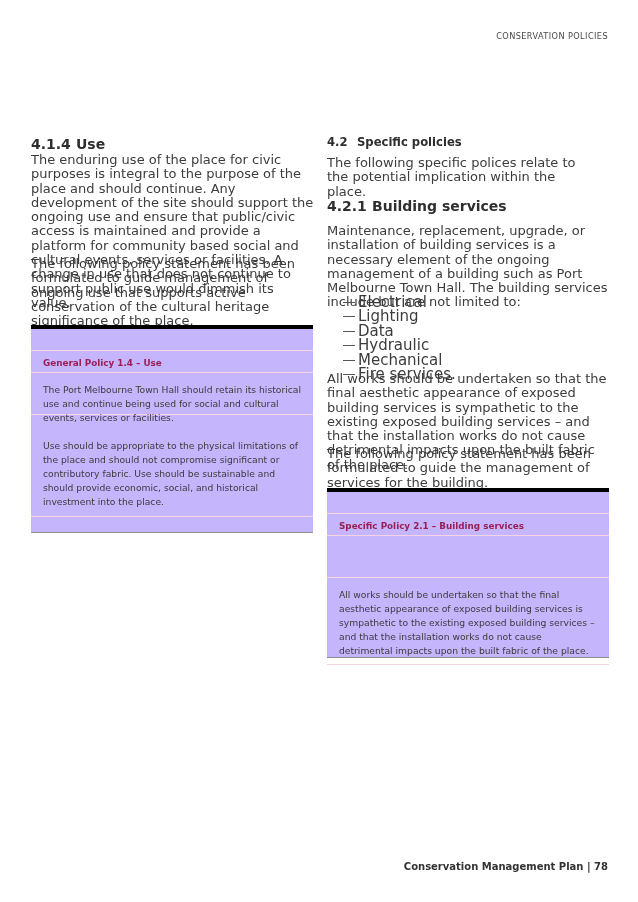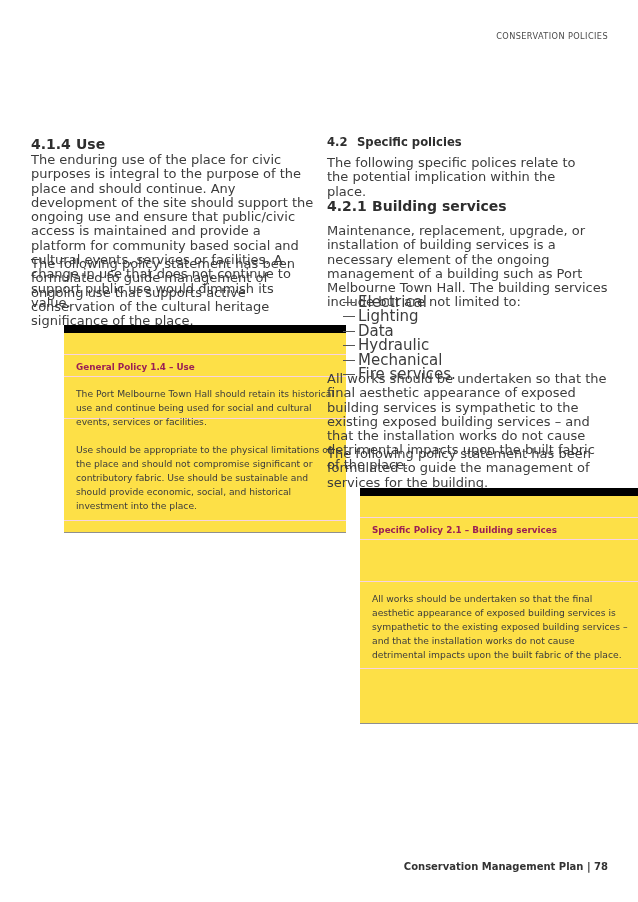--- a/index.html
+++ b/index.html
@@ -12,22 +12,22 @@
   .col-right { left: 327px; width: 282px; }
   .h3 { position: absolute; font-size: 14px; font-weight: bold; color: #2e2e2e; }
   .h3 .num { display: inline-block; width: 45px; }
   .h2 { position: absolute; font-size: 11.6px; font-weight: bold; color: #2e2e2e; }
   .h2 .num { display: inline-block; width: 30px; }
   .para { position: absolute; font-size: 13px; line-height: 14.3px; margin: 0; color: #3c3c3c; }
   .bullets { position: absolute; list-style: none; margin: 16px; padding: 0;
              font-size: 15px; line-height: 14.4px; color: #3c3c3c; }
   .bullets li { padding-left: 15px; position: relative; }
   .bullets li .dash { position: absolute; left: 0; top: 7px; width: 12px; height: 1px; background: #555; }
-  .policy-box { position: absolute; background: #fde047; border-top: 8px solid #000000;
-                border-bottom: 1.5px solid #8f8f8f; box-sizing: border-box; margin-left: 33px; }
+  .policy-box { position: absolute; background: #c4b5fd; border-top: 4px solid #000000;
+                border-bottom: 1.5px solid #8f8f8f; box-sizing: border-box; }
   .policy-box .rule { position: absolute; left: 0; right: 0; height: 1px; background: #f7d3e3; }
   .policy-title { position: absolute; left: 12px; font-size: 8.8px; font-weight: bold; color: #9b1f55; }
   .policy-text { position: absolute; left: 12px; right: 12px; font-size: 9.2px; line-height: 14px; margin: 0; color: #3c3c3c; }
   .footer { position: absolute; bottom: 30px; right: 30px; font-size: 10px; font-weight: bold; color: #333; }
 </style>
 </head>
 <body>
 
 <div class="running-header">CONSERVATION POLICIES</div>
 
@@ -62,21 +62,21 @@
     <li><span class="dash"></span><span>Electrical</span></li>
     <li><span class="dash"></span><span>Lighting</span></li>
     <li><span class="dash"></span><span>Data</span></li>
     <li><span class="dash"></span><span>Hydraulic</span></li>
     <li><span class="dash"></span><span>Mechanical</span></li>
     <li><span class="dash"></span><span>Fire services.</span></li>
   </ul>
   <p class="para" style="top:372px; width:280px;">All works should be undertaken so that the final aesthetic appearance of exposed building services is sympathetic to the existing exposed building services – and that the installation works do not cause detrimental impacts upon the built fabric of the place.</p>
   <p class="para" style="top:447px; width:284px;">The following policy statement has been formulated to guide the management of services for the building.</p>
 
-  <div class="policy-box" style="top:488px; left:0; width:282px; height:236px;">
+  <div class="policy-box" style="top:488px; left:0; width:282px; height:170px;">
     <div class="rule" style="top:21px;"></div>
     <div class="rule" style="top:43px;"></div>
     <div class="rule" style="top:85px;"></div>
     <div class="rule" style="top:172px;"></div>
     <div class="policy-title" style="top:29px;">Specific Policy 2.1 – Building services</div>
     <p class="policy-text" style="top:96px;">All works should be undertaken so that the final aesthetic appearance of exposed building services is sympathetic to the existing exposed building services – and that the installation works do not cause detrimental impacts upon the built fabric of the place.</p>
   </div>
 </div>
 
 <div class="footer">

